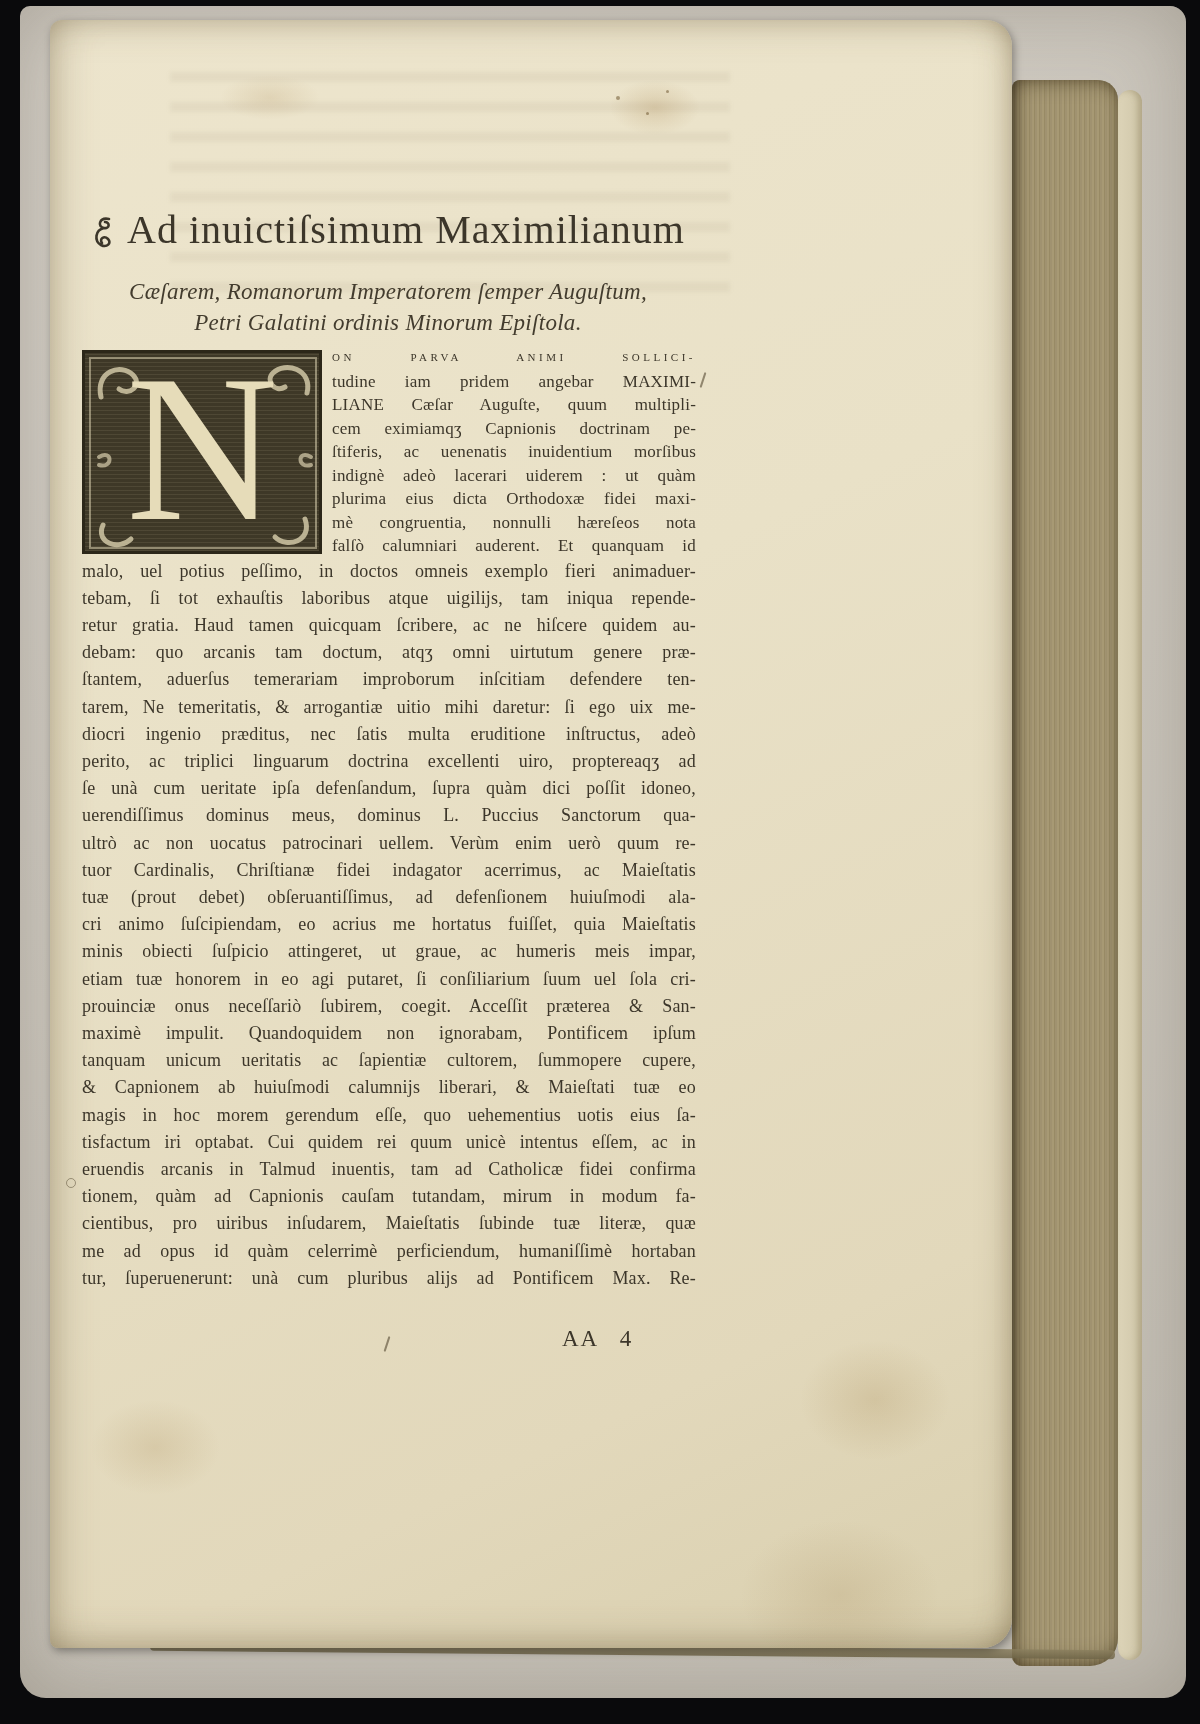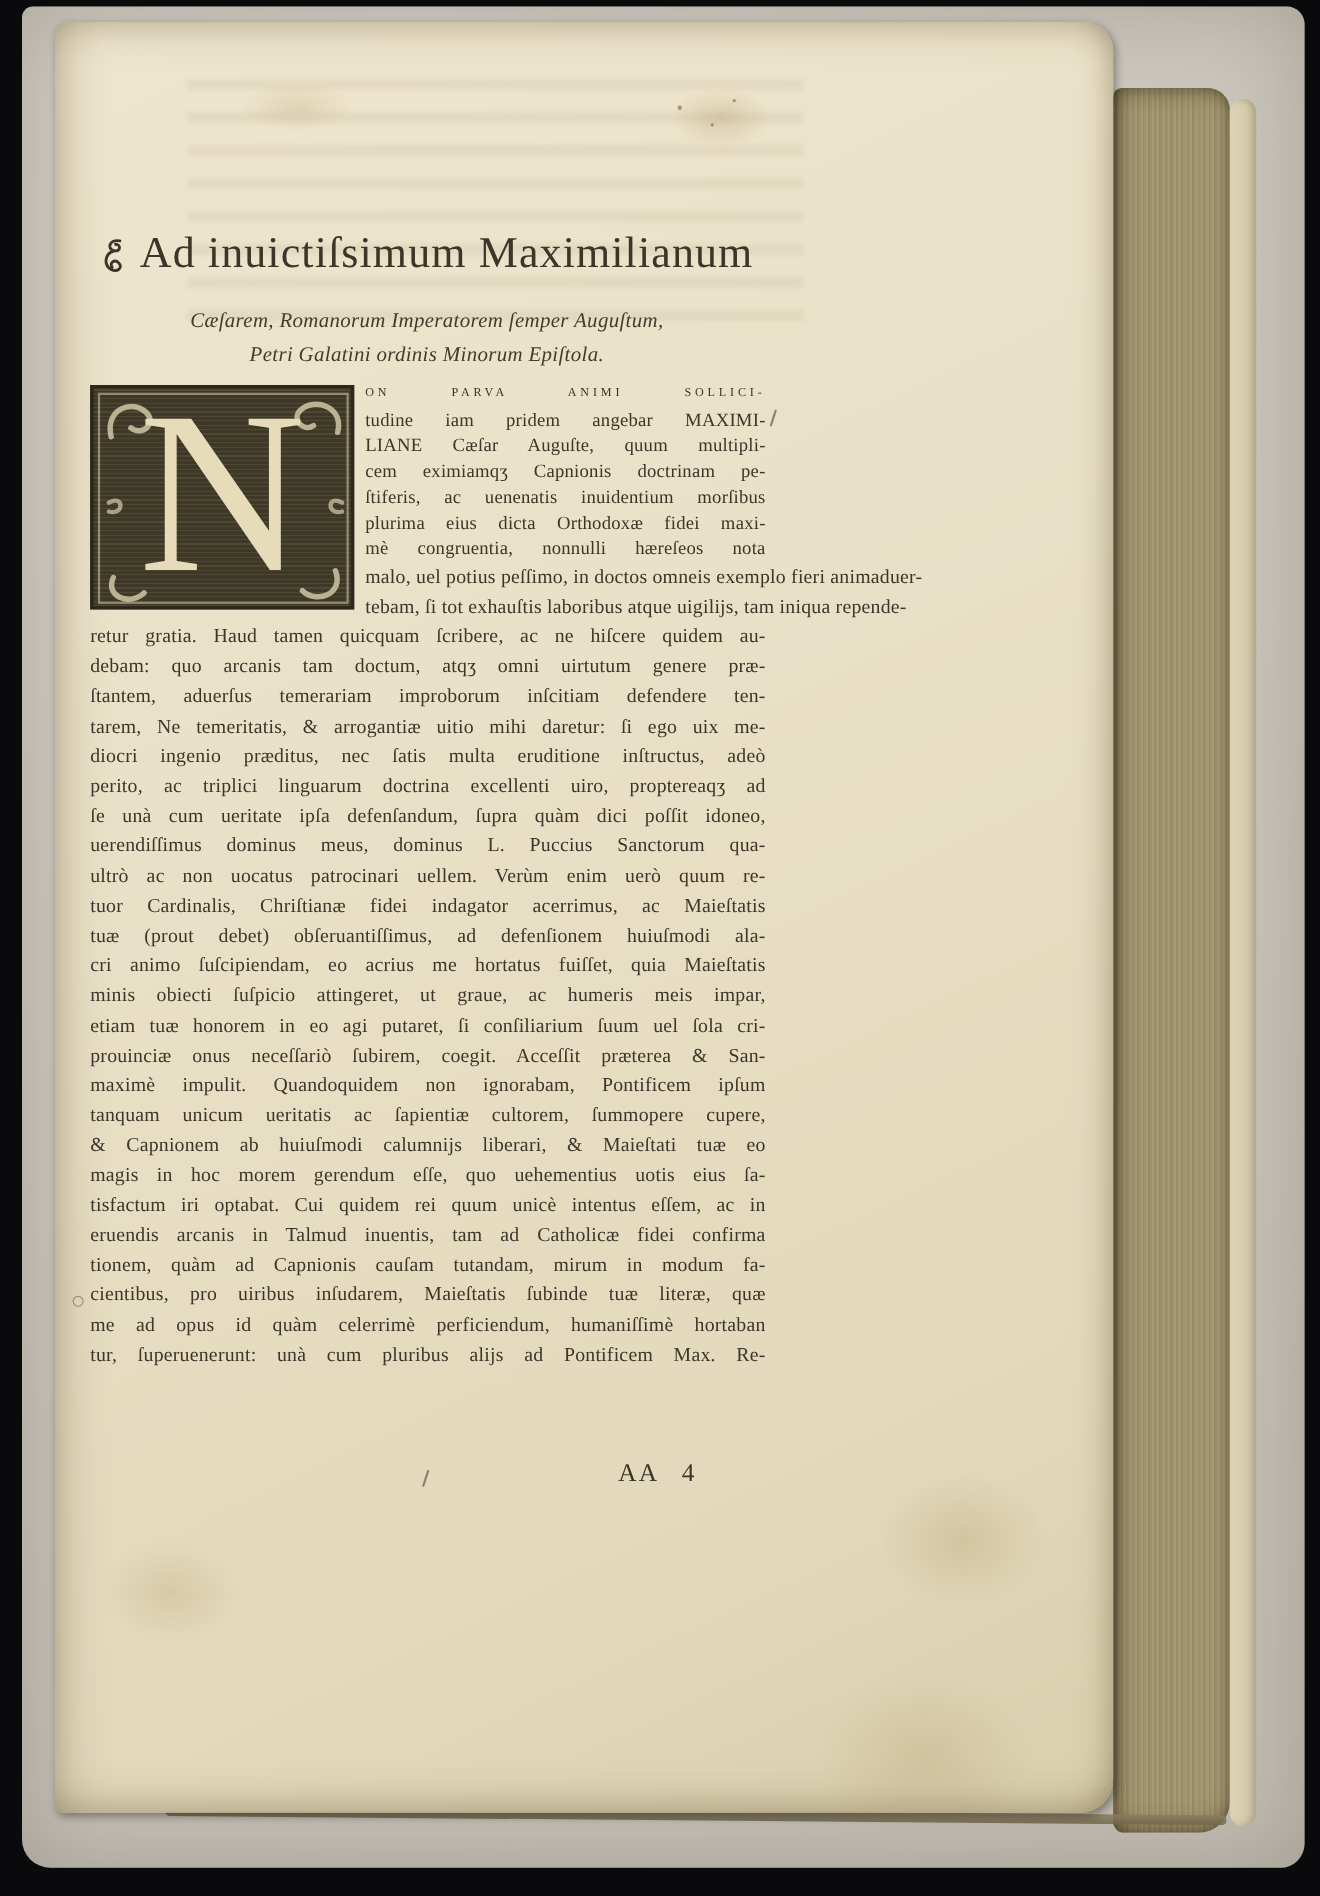--- a/index.html
+++ b/index.html
@@ -66,21 +66,21 @@
     border: 1.5px solid rgba(95,83,60,.55); border-radius: 50%;
   }
   .title-row {
     position: absolute; left: 30px; top: 186px; width: 616px;
     text-align: center; white-space: nowrap;
   }
   .fleuron-svg { display: inline-block; vertical-align: -8px; margin-right: 10px; }
   .title { font-size: 40px; color: #3c362a; letter-spacing: 1px; }
   .subtitle {
     position: absolute; left: 30px; top: 256px; width: 616px; text-align: center;
-    font-style: italic; font-size: 19px; line-height: 31px;
+    font-style: italic; font-size: 23px; line-height: 31px;
     color: #433c2e; letter-spacing: .3px;
   }
   .letter-body { position: absolute; left: 32px; top: 326px; width: 614px; color: #3c362a; }
   .dropcap {
     float: left; width: 240px; height: 204px; margin: 4px 10px 2px 0;
     position: relative; overflow: hidden;
     background: #3e3827;
     background-image: repeating-linear-gradient(0deg,
       rgba(221,211,174,.10) 0 1px, transparent 1px 4px);
     border: 3px solid #2c2719; box-sizing: border-box;
@@ -145,22 +145,24 @@
           <path d="M226 104 C212 96 212 116 226 112" fill="none" stroke="#d9cfae" stroke-width="4" opacity=".7" stroke-linecap="round"></path>
         </svg>
         <span class="dc-letter">N</span>
       </div>
       <div class="ind-lines">
           <div class="t-line ind-line">ON PARVA ANIMI SOLLICI-</div>
           <div class="t-line ind-line">tudine iam pridem angebar MAXIMI-</div>
           <div class="t-line ind-line">LIANE Cæſar Auguſte, quum multipli-</div>
           <div class="t-line ind-line">cem eximiamqʒ Capnionis doctrinam pe-</div>
           <div class="t-line ind-line">ſtiferis, ac uenenatis inuidentium morſibus</div>
+          <div class="t-line ind-line">indignè adeò lacerari uiderem : ut quàm</div>
           <div class="t-line ind-line">plurima eius dicta Orthodoxæ fidei maxi-</div>
           <div class="t-line ind-line">mè congruentia, nonnulli hæreſeos nota</div>
+          <div class="t-line ind-line">falſò calumniari auderent. Et quanquam id</div>
         </div>
       <div class="full-lines">
           <div class="t-line full-line">malo, uel potius peſſimo, in doctos omneis exemplo fieri animaduer-</div>
           <div class="t-line full-line">tebam, ſi tot exhauſtis laboribus atque uigilijs, tam iniqua repende-</div>
           <div class="t-line full-line">retur gratia. Haud tamen quicquam ſcribere, ac ne hiſcere quidem au-</div>
           <div class="t-line full-line">debam: quo arcanis tam doctum, atqʒ omni uirtutum genere præ-</div>
           <div class="t-line full-line">ſtantem, aduerſus temerariam improborum inſcitiam defendere ten-</div>
           <div class="t-line full-line">tarem, Ne temeritatis, &amp; arrogantiæ uitio mihi daretur: ſi ego uix me-</div>
           <div class="t-line full-line">diocri ingenio præditus, nec ſatis multa eruditione inſtructus, adeò</div>
           <div class="t-line full-line">perito, ac triplici linguarum doctrina excellenti uiro, proptereaqʒ ad</div>

